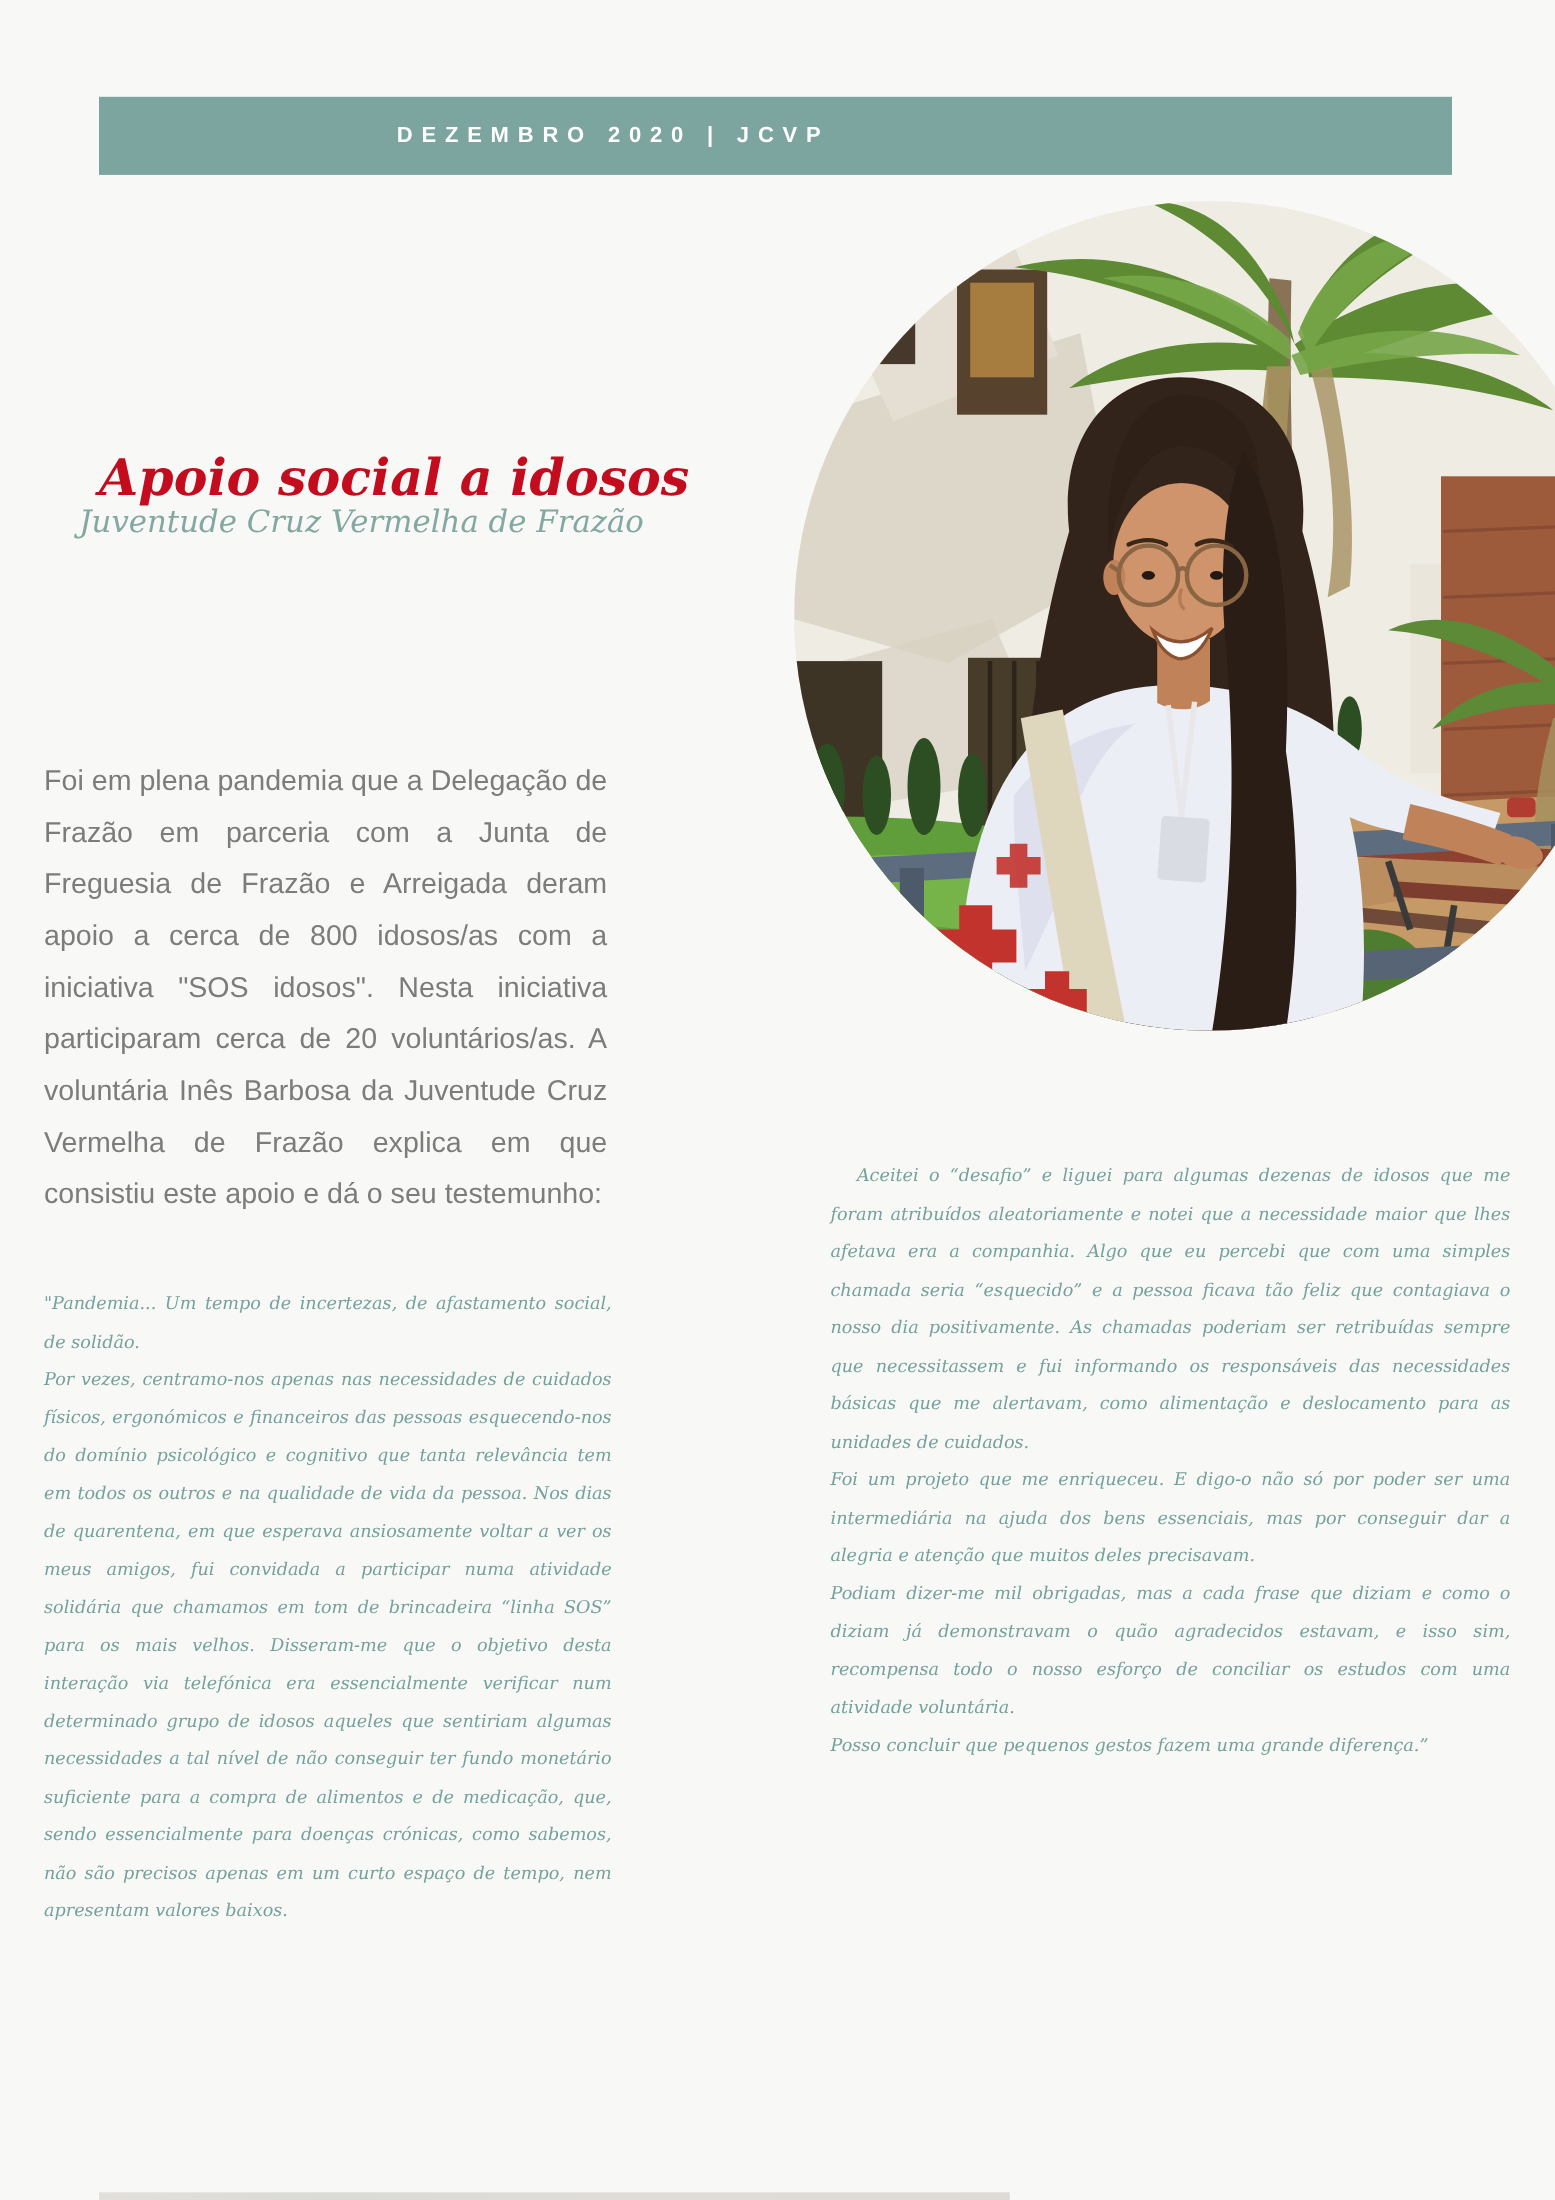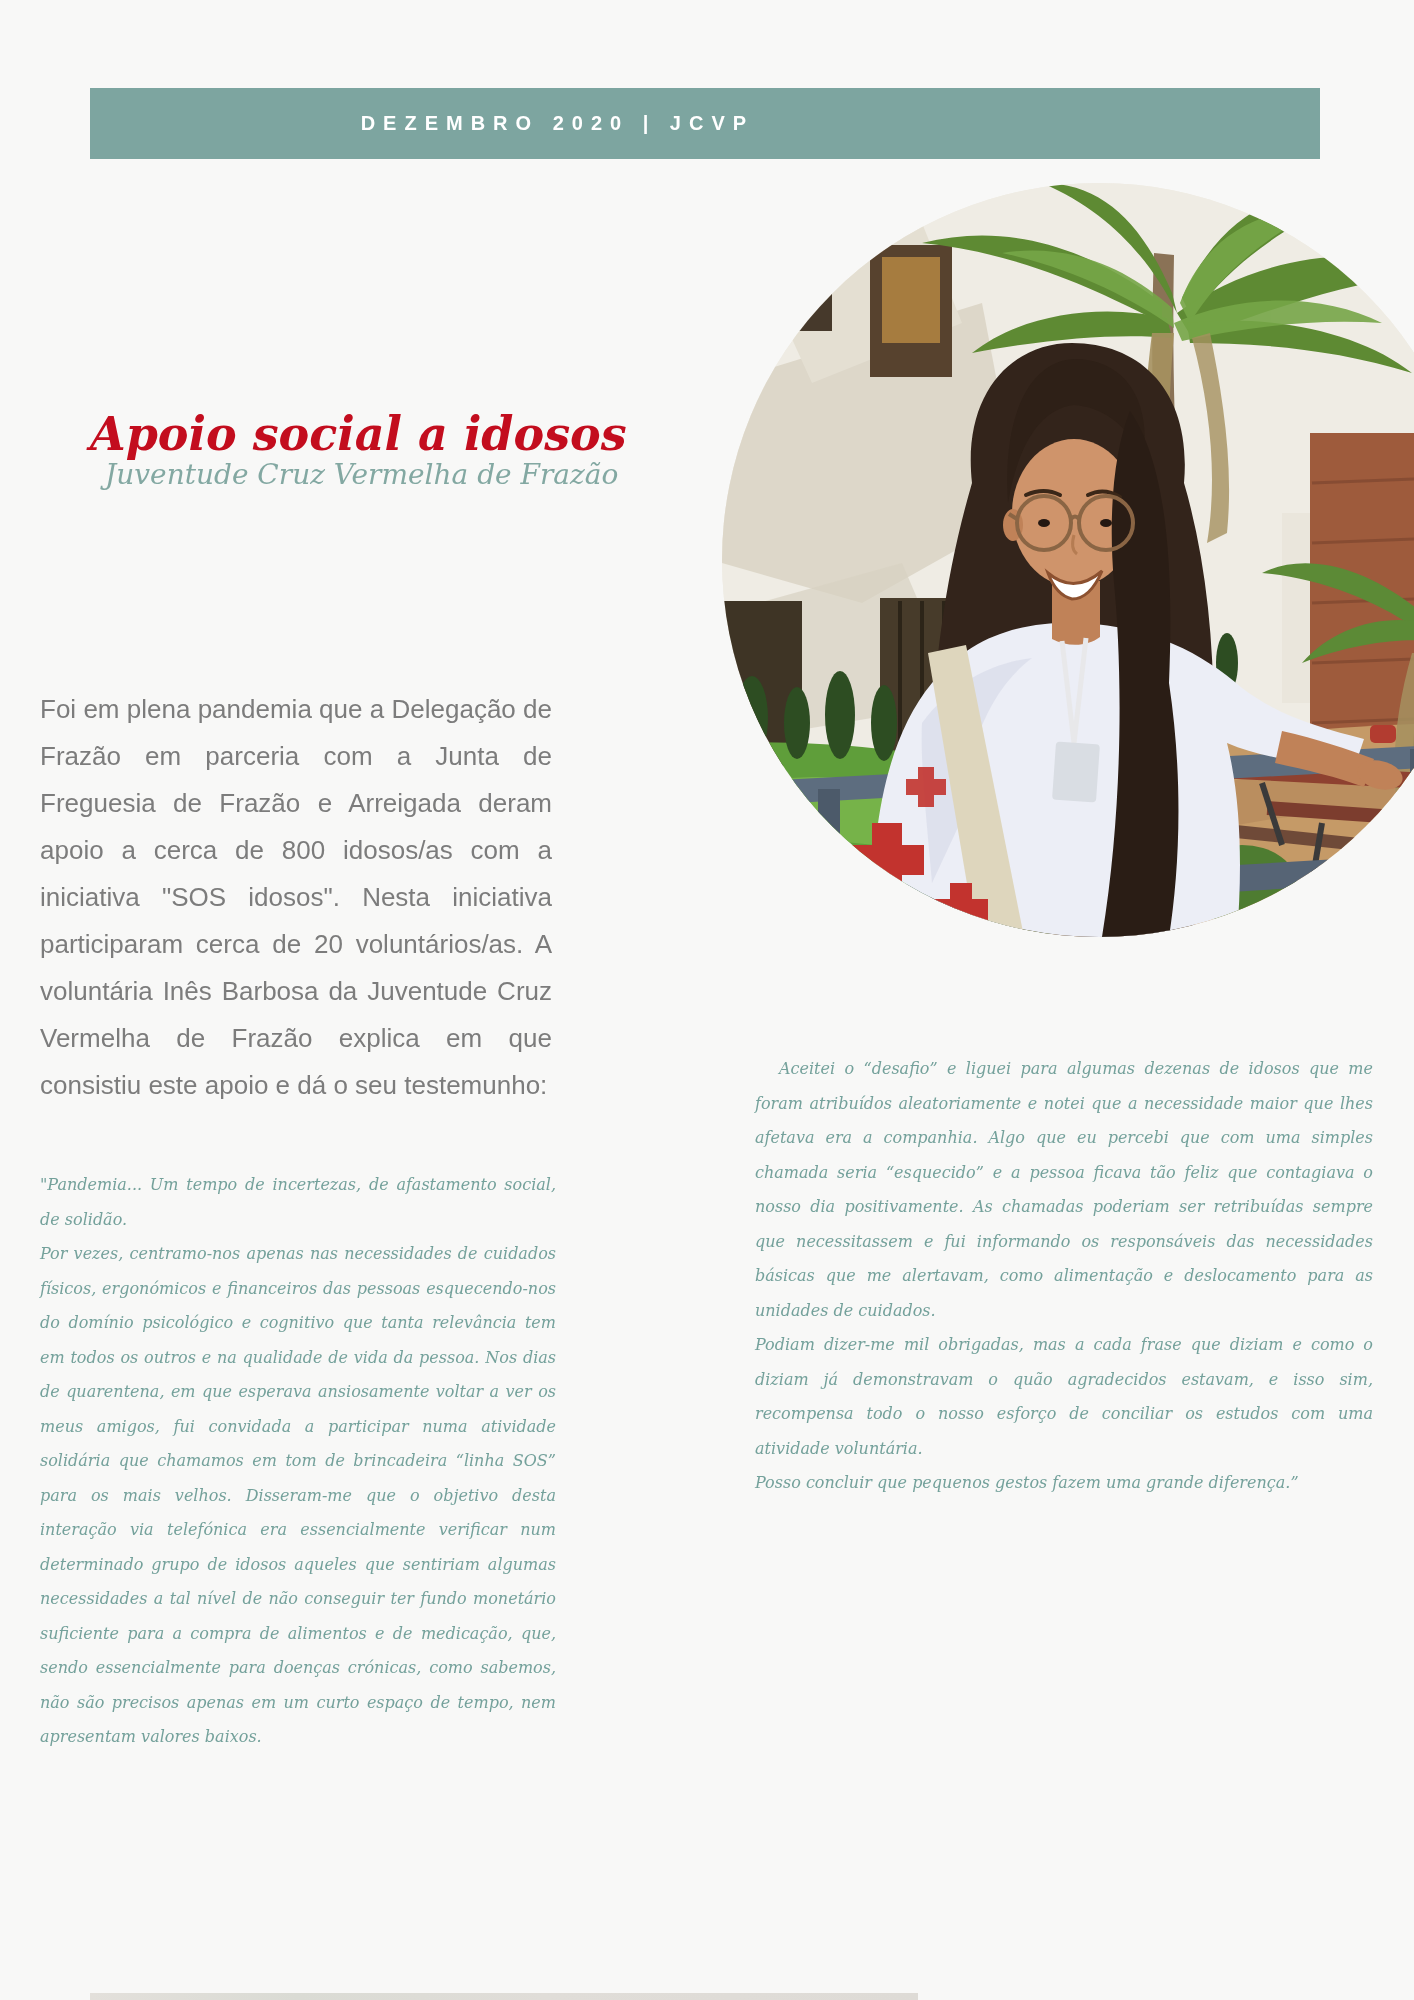--- a/index.html
+++ b/index.html
@@ -22,21 +22,21 @@
     position:absolute;left:722px;top:183px;width:754px;height:754px;
     border-radius:50%;overflow:hidden;background:#efece4;
   }
   .photo-circle svg{display:block;width:100%;height:100%;}
   .article-title{
     position:absolute;left:74px;top:392px;width:560px;
     font-family:"DejaVu Serif",serif;font-style:italic;font-weight:700;
     font-size:46px;line-height:1.15;color:#c30d1e;white-space:nowrap;
   }
   .article-subtitle{
-    position:absolute;left:105px;top:458px;width:560px;
+    position:absolute;left:72px;top:458px;width:560px;
     font-family:"DejaVu Serif",serif;font-style:italic;font-weight:400;
     font-size:28px;color:#83a8a2;white-space:nowrap;
   }
   .intro{
     position:absolute;left:40px;top:660px;width:512px;
     font-size:26px;line-height:47px;color:#7c7c7c;text-align:justify;
   }
   .quote{position:absolute;}
   .quote-left{left:40px;top:1168px;width:516px;}
   .quote-right{left:755px;top:1052px;width:618px;}
@@ -202,19 +202,20 @@
 
   <p class="intro">Foi em plena pandemia que a Delegação de Frazão em parceria com a Junta de Freguesia de Frazão e Arreigada deram apoio a cerca de 800 idosos/as com a iniciativa "SOS idosos".  Nesta iniciativa participaram cerca de 20 voluntários/as. A voluntária Inês Barbosa da Juventude Cruz Vermelha de Frazão explica em que consistiu este apoio e dá o seu testemunho:</p>
 
   <div class="quote quote-left">
     <p>"Pandemia...  Um tempo de incertezas, de afastamento social, de solidão.</p>
     <p>Por vezes, centramo-nos apenas nas necessidades de cuidados físicos, ergonómicos e financeiros das pessoas esquecendo-nos do domínio psicológico e cognitivo que tanta relevância tem em todos os outros e na qualidade de vida da pessoa. Nos dias de quarentena, em que esperava ansiosamente voltar a ver os meus amigos, fui convidada a participar numa atividade solidária que chamamos em tom de brincadeira “linha SOS” para os mais velhos. Disseram-me que o objetivo desta interação via telefónica era essencialmente verificar num determinado grupo de idosos aqueles que sentiriam algumas necessidades a tal nível de não conseguir ter fundo monetário suficiente para a compra de alimentos e de medicação, que, sendo essencialmente para doenças crónicas, como sabemos, não são precisos apenas em um curto espaço de tempo, nem apresentam valores baixos.</p>
   </div>
 
   <div class="quote quote-right">
     <p>Aceitei o “desafio” e liguei para algumas dezenas de idosos que me foram atribuídos aleatoriamente e notei que a necessidade maior que lhes afetava era a companhia. Algo que eu percebi que com uma simples chamada seria “esquecido” e a pessoa ficava tão feliz que contagiava o nosso dia positivamente. As chamadas poderiam ser retribuídas sempre que necessitassem e fui informando os responsáveis das necessidades básicas que me alertavam, como alimentação e deslocamento para as unidades de cuidados.</p>
+    <p>Foi um projeto que me enriqueceu. E digo-o não só por poder ser uma intermediária na ajuda dos bens essenciais, mas por conseguir dar a alegria e atenção que muitos deles precisavam.</p>
     <p>Podiam dizer-me mil obrigadas, mas a cada frase que diziam e como o diziam já demonstravam o quão agradecidos estavam, e isso sim, recompensa todo o nosso esforço de conciliar os estudos com uma atividade voluntária.</p>
     <p>Posso concluir que pequenos gestos fazem uma grande diferença.”</p>
   </div>
 
   <div class="bottom-strip"></div>
 
 </div>
 
 </body></html>

